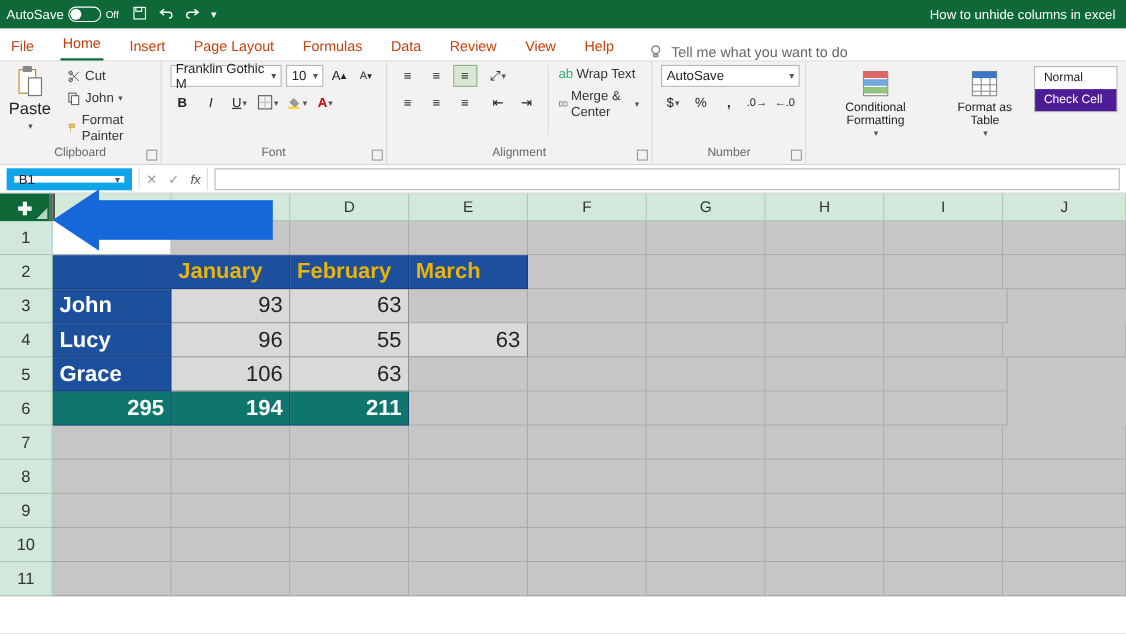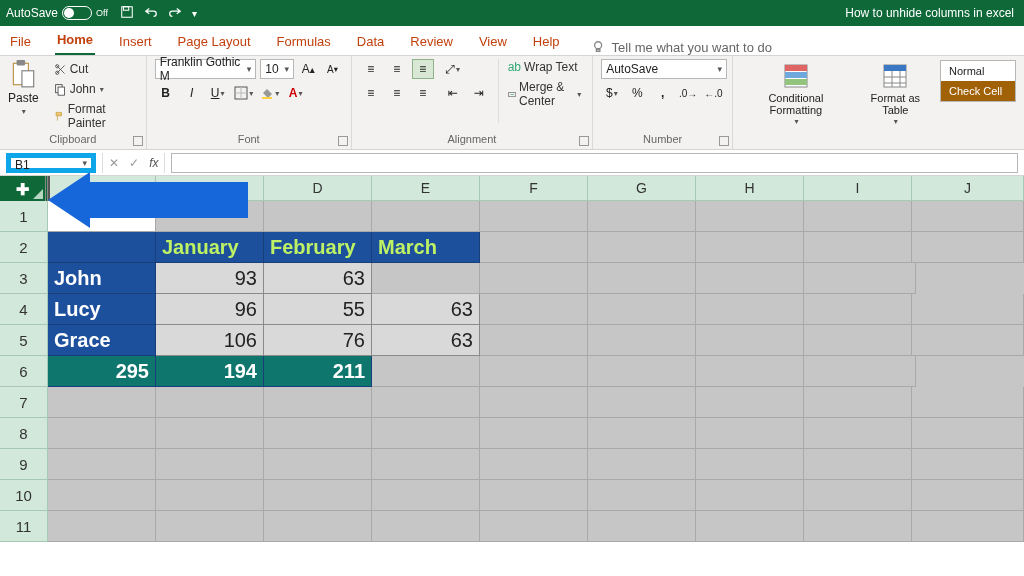--- a/index.html
+++ b/index.html
@@ -6,56 +6,56 @@
   body { width: 1024px; height: 576px; background: #fff; overflow: hidden; font-size: 12px; color: #222; }
   .titlebar { height: 26px; background: #0e6838; color: #fff; display: flex; align-items: center; padding: 0 6px; font-size: 12px; }
   .titlebar .autosave { display: flex; align-items: center; gap: 4px; }
   .titlebar .toggle { width: 30px; height: 14px; border: 1px solid #fff; border-radius: 7px; position: relative; display: inline-block; }
   .titlebar .toggle::after { content:""; position:absolute; left:1px; top:1px; width:10px; height:10px; background:#fff; border-radius:50%; }
   .qat { display: flex; gap: 10px; margin-left: 12px; align-items: center; }
   .qat svg { width: 14px; height: 14px; }
   .doc-title { margin-left: auto; font-size: 12px; padding-right: 4px; }
   .tabs { height: 30px; background: #fff; border-bottom: 1px solid #d4d4d4; display: flex; align-items: flex-end; padding: 0 8px; gap: 22px; }
   .tab { font-size: 13px; color: #c2410c; padding: 6px 2px; cursor: pointer; }
-  .tab.active { border-bottom: 2px solid #0e6838; font-weight: 700; }
+  .tab.active { border-bottom: 2px solid #0e6838; font-weight: 400; }
   .tell-me { display: flex; align-items: flex-start; gap: 6px; color: #666; margin-left: 8px; font-size: 13px; }
   .ribbon { height: 94px; background: #f3f2f1; border-bottom: 1px solid #d4d4d4; display: flex; }
   .group { border-right: 1px solid #d9d9d9; padding: 3px 8px 2px 8px; display: flex; flex-direction: column; justify-content: space-between; position: relative; }
   .group-label { text-align: center; font-size: 11px; color: #666; padding-bottom: 2px; }
   .dlaunch { position: absolute; right: 3px; bottom: 3px; width: 10px; height: 10px; border: 1px solid #999; }
   .rowflex { display: flex; align-items: flex-end; gap: 4px; }
   .btn-sm { display: inline-flex; align-items: center; gap: 3px; padding: 1px 3px; color: #333; font-size: 12px; }
   .btn-sm svg { width: 13px; height: 13px; }
   .paste-big { display:flex; flex-direction:column; align-items:center; gap:2px; padding-right:6px; }
   .combo { height: 20px; border: 1px solid #b7b7b7; background:#fff; display:flex; align-items:center; padding:0 4px; font-size:12px; }
   .combo .dd { margin-left:auto; font-size:9px; color:#555; }
   .iconbtn { width: 22px; height: 20px; display:inline-flex; align-items:center; justify-content:center; border:1px solid transparent; }
   .dd-sm { font-size:8px; color:#555; margin-left:1px; }
   .big-btn { display:flex; flex-direction:column; align-items:center; justify-content:center; gap:2px; padding:2px 6px; font-size:11px; text-align:center; line-height:1.1; }
   .big-btn svg { width:28px; height:28px; }
   .styles-box { width:86px; height:42px; border:1px solid #b7b7b7; background:#fff; display:flex; flex-direction:column; }
   .style-item { flex:1; display:flex; align-items:center; padding:0 8px; font-size:11px; }
   .style-item.sel { background:#b7c9b5; }
   .namebox-bar { height: 26px; background:#fff; border-bottom:1px solid #d4d4d4; display:flex; align-items:center; padding:2px 6px; gap:6px; }
-  .namebox { width:90px; height:20px; border:5px solid #0ea5e9; display:flex; padding:0 4px; font-size:12px; }
+  .namebox { width:114px; height:20px; border:7px solid #0ea5e9; display:flex; align-items:center; padding:0 4px; font-size:12px; }
   .fx-controls { display:flex; align-items:center; gap:10px; color:#999; padding:0 6px; border-left:1px solid #ddd; border-right:1px solid #ddd; height:20px; }
   .formula-bar { flex:1; height:20px; border:1px solid #b7b7b7; background:#fff; }
   .sheet { position: relative; background:#c6c6c6; }
   .col-headers { display:flex; height:25px; position:relative; }
   .select-all { width:48px; height:25px; background:#0e6838; border-right:3px double #888; position:relative; }
   .select-all::after { content:""; position:absolute; right:2px; bottom:2px; width:0;height:0; border-left:10px solid transparent; border-bottom:10px solid #b7d5c2; }
   .plus-cursor { position:absolute; left:16px; top:4px; color:#fff; font-size:16px; font-weight:bold; z-index:30; }
   .col-h { height:25px; background:#d2e8db; border-right:1px solid #a7c8b2; border-bottom:1px solid #a7c8b2; display:flex; align-items:center; justify-content:center; font-size:14px; color:#333; }
   .rows { display:flex; flex-direction:column; }
   .row { display:flex; height:31px; }
   .row-h { width:48px; background:#d2e8db; border-right:1px solid #a7c8b2; border-bottom:1px solid #a7c8b2; display:flex; align-items:center; justify-content:center; font-size:15px; color:#333; }
   .cell { border-right:1px solid #a9a9a9; border-bottom:1px solid #a9a9a9; background:#c6c6c6; display:flex; align-items:center; padding:0 6px; font-size:20px; }
   .w1 { width:108px; } .w2 { width:108px; } .w3 { width:108px; } .w4 { width:108px; } .w5 { width:108px; } .w6 { width:108px; } .w7 { width:108px; } .w8 { width:108px; } .w9 { width:112px; }
   .b1-cell { background:#fff !important; }
-  .tbl-head { background:#1c4f9c; color:#bef264; font-weight:bold; border-color:#183f7a !important; }
+  .tbl-head { background:#1c4f9c; color:#eab308; font-weight:bold; border-color:#183f7a !important; }
   .tbl-side { background:#1c4f9c; color:#fff; font-weight:bold; border-color:#183f7a !important; }
   .tbl-body { background:#d9d9d9; color:#222; justify-content:flex-end; border-color:#8a8a8a !important; font-weight:500;}
   .tbl-sum { background:#0f766e; color:#fff; font-weight:bold; justify-content:flex-end; border-color:#183f7a !important; }
   .arrow-annot { position:absolute; top:202px; left:48px; width:200px; height:48px; z-index:20; }
   .arrow-body { position:absolute; left:40px; top:6px; width:160px; height:36px; background:#1667d9; }
   .arrow-head { position:absolute; left:0; top:-4px; width:0; height:0; border-top:28px solid transparent; border-bottom:28px solid transparent; border-right:42px solid #1667d9; }
   .row1 .cell, .row1 .row-h { height:31px; }
 </style>
 </head>
 <body>
@@ -104,21 +104,21 @@
 <div class="ribbon">
 
   <div class="group" style="width:162px">
     <div class="rowflex" style="height:64px;align-items:flex-start;gap:6px">
       <div class="paste-big">
         <svg width="26" height="30" viewBox="0 0 24 28">
             <rect x="3" y="4" width="14" height="20" fill="#fff" stroke="#b88b3a"></rect>
             <rect x="6" y="1" width="8" height="5" fill="#888" rx="1"></rect>
             <rect x="11" y="11" width="11" height="15" fill="#fff" stroke="#777"></rect>
           </svg>
-        <span style="font-size:12px">Paste</span>
+        <span style="font-size:15px">Paste</span>
         <span class="dd-sm">▾</span>
       </div>
       <div style="display:flex;flex-direction:column;gap:4px;padding-top:2px">
         <div class="btn-sm">
             <svg viewBox="0 0 16 16">
               <path d="M3 3l10 10M13 3L3 13" stroke="#444" fill="none"></path>
               <circle cx="4" cy="12" r="2" fill="none" stroke="#444"></circle>
               <circle cx="4" cy="4" r="2" fill="none" stroke="#444"></circle>
             </svg>
             <span>Cut</span>
@@ -269,21 +269,21 @@
       <svg viewBox="0 0 28 28">
           <rect x="3" y="3" width="22" height="22" fill="#fff" stroke="#888"></rect>
           <rect x="3" y="3" width="22" height="6" fill="#3b78c4"></rect>
           <path d="M3 15h22M3 21h22M11 9v16M19 9v16" stroke="#888"></path>
         </svg>
       <span>Format as Table</span>
         <span class="dd-sm">▾</span>
     </div>
     <div class="styles-box">
       <div class="style-item">Normal</div>
-      <div class="style-item sel" style="color:#fff;background:#a16207">Check Cell</div>
+      <div class="style-item sel" style="color:#fff;background:#4c1d95">Check Cell</div>
     </div>
   </div>
 </div>
 
 <div class="namebox-bar">
   <div class="namebox">
       <span>B1</span>
       <span class="dd" style="margin-left:auto;font-size:9px;color:#555">▾</span>
     </div>
   <div class="fx-controls">
@@ -365,21 +365,20 @@
         <div class="cell w6"></div>
         <div class="cell w7"></div>
         <div class="cell w8"></div>
         <div class="cell w9"></div>
     </div>
 
     <div class="row">
       <div class="row-h">5</div>
       <div class="cell w1 tbl-side">Grace</div>
       <div class="cell w2 tbl-body">106</div>
-      <div class="cell w3 tbl-body">76</div>
       <div class="cell w4 tbl-body">63</div>
       <div class="cell w5"></div>
         <div class="cell w6"></div>
         <div class="cell w7"></div>
         <div class="cell w8"></div>
         <div class="cell w9"></div>
     </div>
 
     <div class="row">
       <div class="row-h">6</div>

